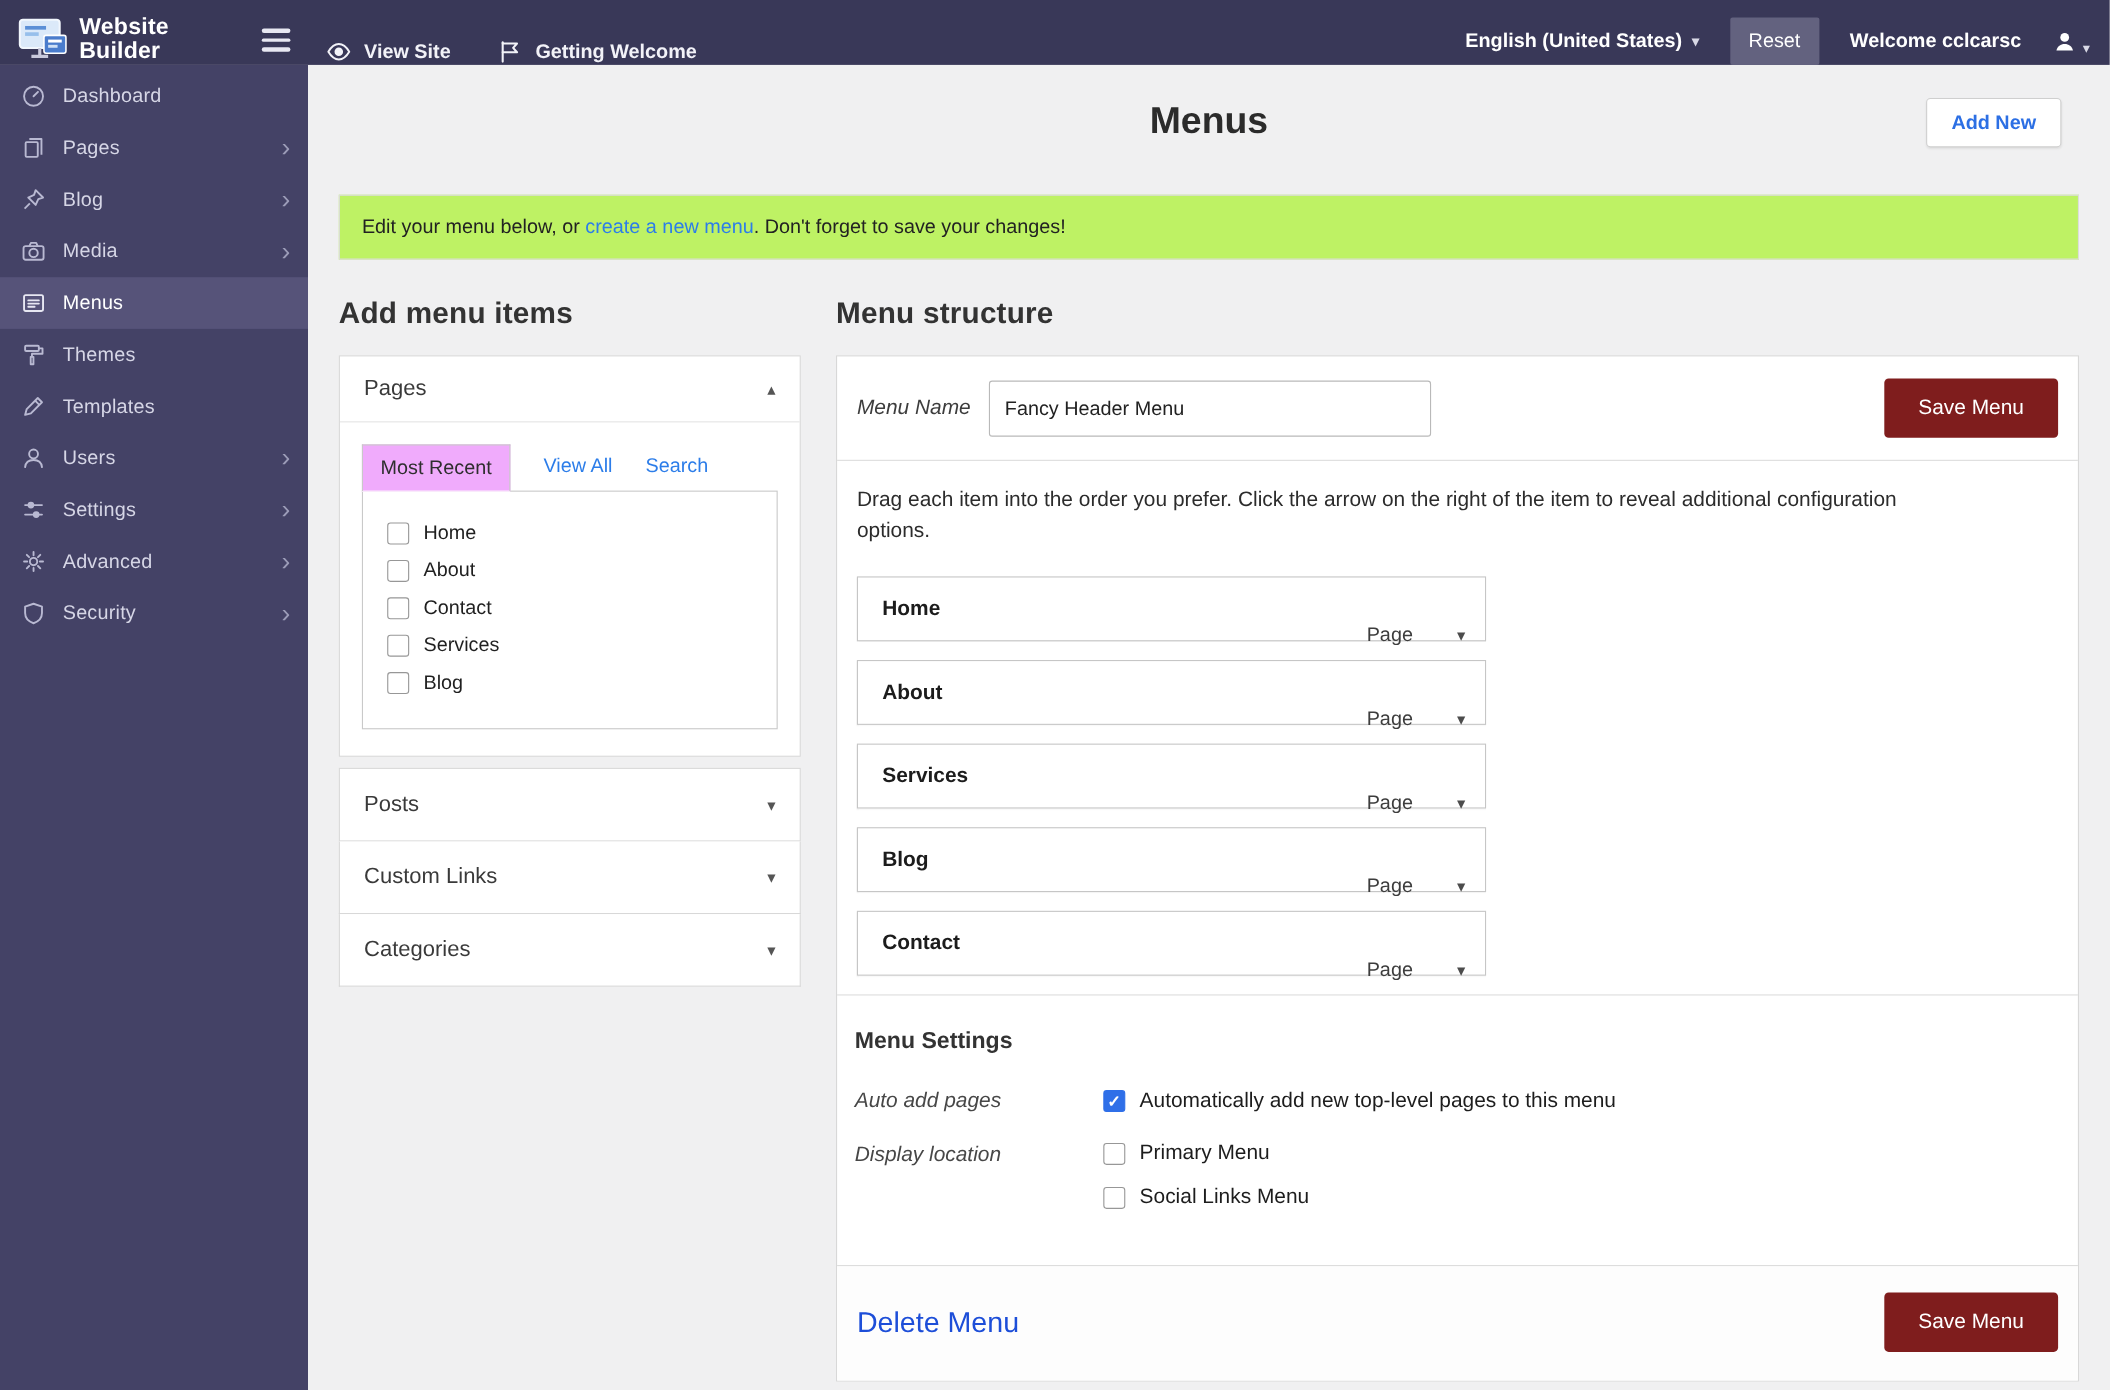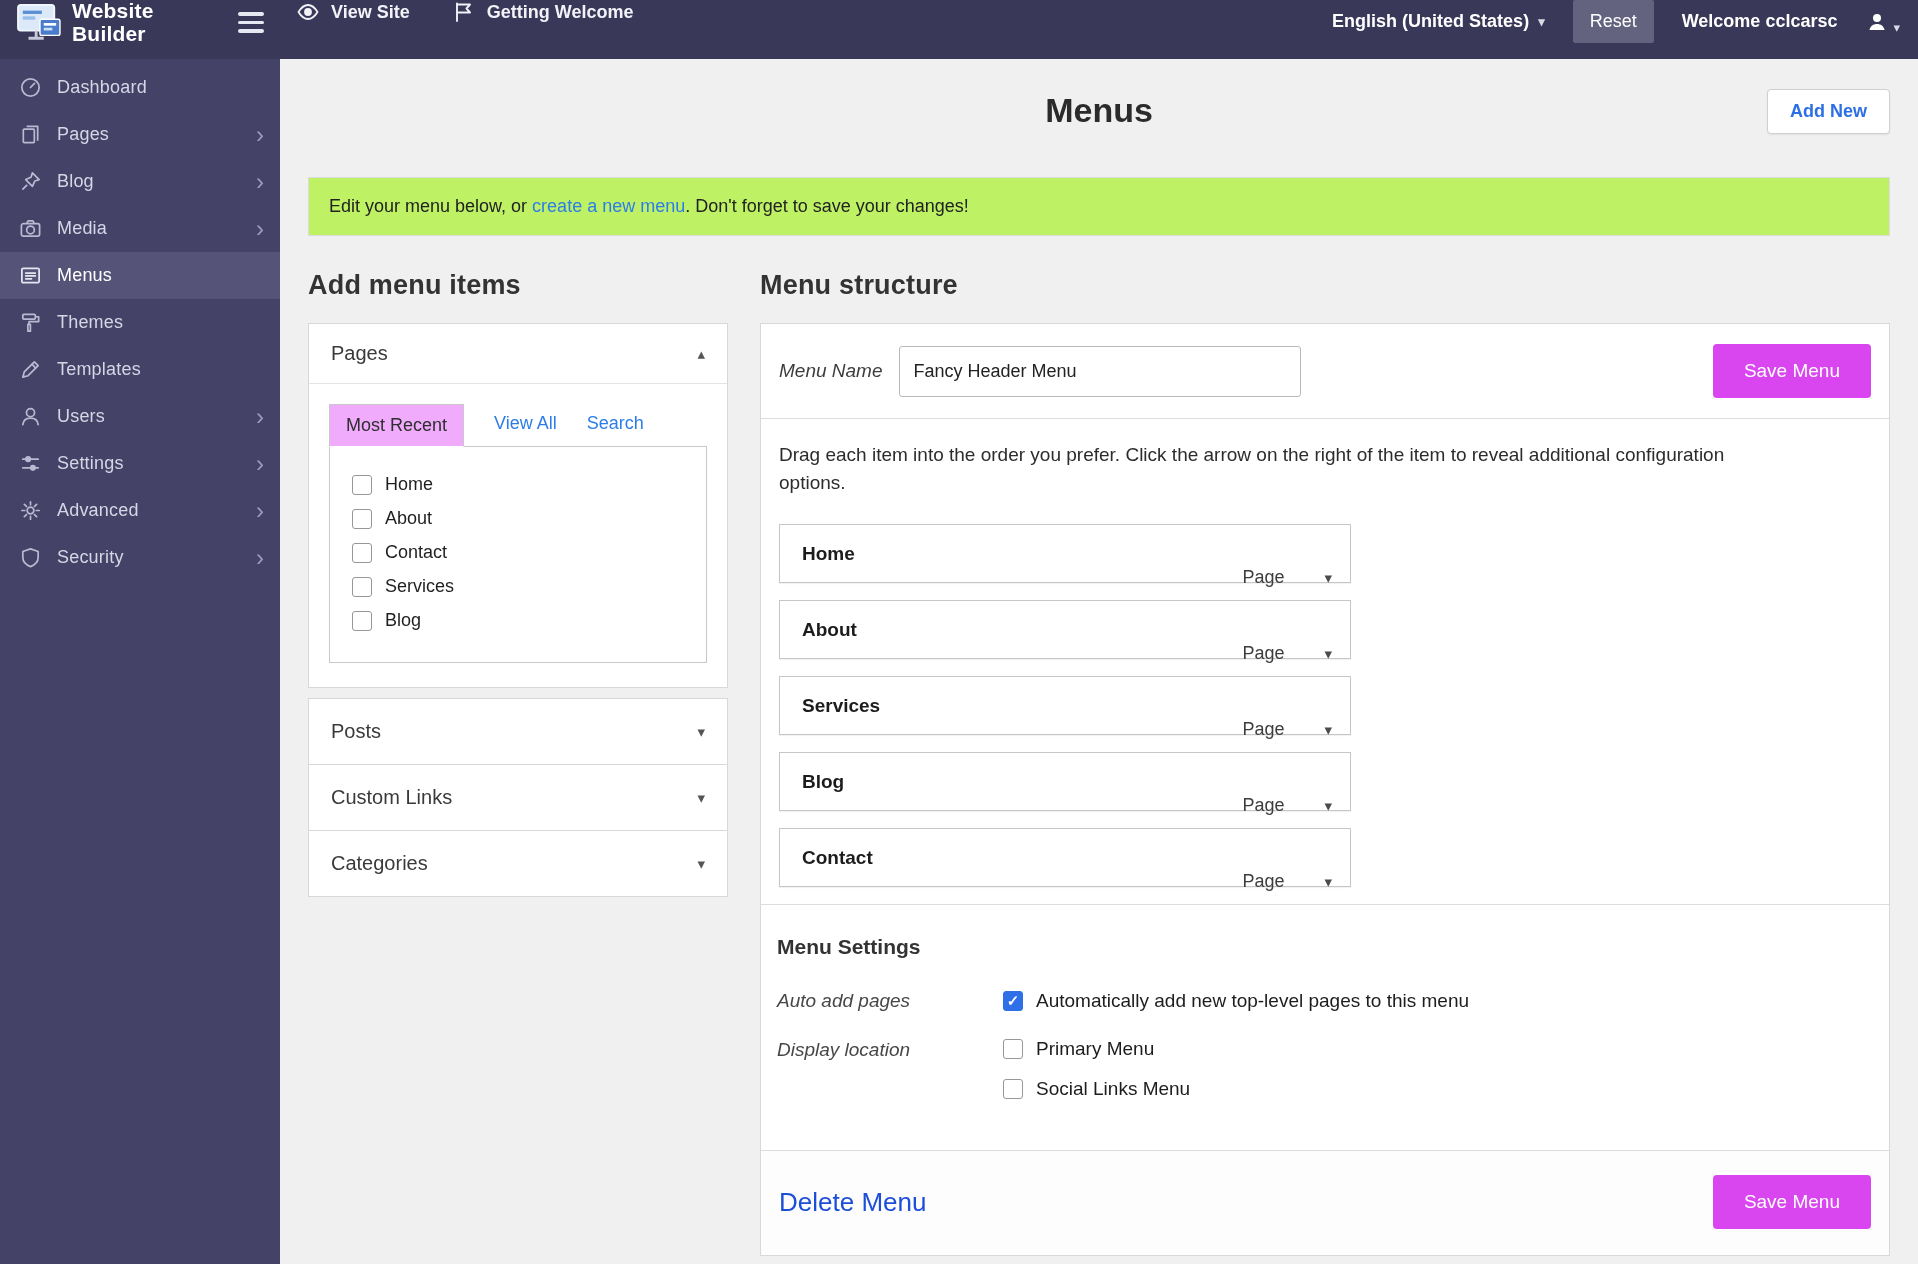--- a/index.html
+++ b/index.html
@@ -2,21 +2,21 @@
 <html><head>
 <meta charset="utf-8">
 <style>
   * { margin:0; padding:0; box-sizing:border-box; }
   html,body { width:1918px; height:1264px; overflow:hidden; }
   body { font-family:"Liberation Sans", sans-serif; background:#f0f0f1; color:#222; }
 
   .app { display:grid; grid-template-columns:280px 1fr; grid-template-rows:59px 1fr; width:1918px; height:1264px; }
 
   
-  .topbar { grid-column:1 / 3; background:#393858; display:flex; align-items:flex-start; color:#fff; }
+  .topbar { grid-column:1 / 3; background:#393858; display:flex; align-items:flex-end; color:#fff; }
   .brand { width:280px; flex:none; display:flex; align-items:center; padding:0 14px 0 16px; }
   .logo-icon { width:46px; height:40px; margin-right:10px; flex:none; }
   .brand-text { font-size:21px; font-weight:700; line-height:1.08; letter-spacing:.2px; }
   .hamburger { margin-left:auto; width:30px; cursor:pointer; padding:4px 2px; }
   .hamburger span { display:block; height:3.5px; background:#e8e8f2; border-radius:2px; margin:5px 0; }
 
   .topnav { display:flex; align-items:center; gap:42px; padding-left:16px; }
   .topnav-item { display:flex; align-items:center; gap:11px; font-size:18px; font-weight:700; cursor:pointer; color:#f2f2f8; }
   .topnav-item svg { width:24px; height:24px; }
 
@@ -36,21 +36,21 @@
   .s-icon { width:23px; height:23px; margin-right:15px; flex:none; color:#b9b9d2; }
   .side-item.active .s-icon { color:#e7e7f2; }
   .s-icon svg { width:23px; height:23px; display:block; }
   .s-label { font-size:18px; font-weight:400; letter-spacing:.2px; }
   .chev { margin-left:auto; font-size:24px; color:#9c9cb8; line-height:1; }
 
   
   .main { overflow:hidden; padding:0 28px; position:relative; }
   .page-head { position:relative; padding-top:32px; height:96px; }
   .page-title { text-align:center; font-size:34px; font-weight:700; color:#2b2b2b; }
-  .add-new-btn { position:absolute; right:0; top:30px; background:#fff; color:#2c6fe4; font-weight:700;
+  .add-new-btn { position:absolute; right:16px; top:30px; background:#fff; color:#2c6fe4; font-weight:700;
                  font-size:18px; border:1px solid #cfcfcf; border-radius:4px; padding:11px 22px; cursor:pointer;
                  box-shadow:0 1px 2px rgba(0,0,0,.07); font-family:inherit; }
 
   .notice { background:#bef264; border:1px solid #dcdcdc; padding:18px 20px; font-size:18px; color:#222; margin-top:22px; }
   .notice a { color:#2c7de9; text-decoration:none; cursor:pointer; }
 
   .columns { display:flex; gap:32px; align-items:flex-start; }
   .col-left { width:420px; flex:none; }
   .col-right { flex:1; }
   .section-heading { font-size:27px; font-weight:600; color:#333; margin:34px 0 22px; letter-spacing:.2px; }
@@ -82,21 +82,21 @@
   .stack { margin-top:10px; }
   .stack .panel + .panel { border-top:0; }
   .stack .panel-head { padding:21px 22px; }
 
   
   .structure-head { display:flex; align-items:center; padding:20px 18px; border-bottom:1px solid #ddd; }
   .menu-name-label { font-style:italic; font-size:19px; color:#3d3d3d; margin-right:16px; }
   .menu-name-input { width:402px; height:51px; border:1px solid #b9b9b9; border-radius:3px; padding:0 14px;
                      font-size:18px; color:#222; font-family:inherit; }
   .flex-spacer { flex:1; }
-  .btn-primary { background:#d946ef; color:#fff; border:none; border-radius:4px; font-size:19px;
+  .btn-primary { background:#7f1d1d; color:#fff; border:none; border-radius:4px; font-size:19px;
                  padding:16px 31px; cursor:pointer; font-family:inherit; }
 
   .structure-body { padding:20px 18px 8px; }
   .instructions { font-size:19px; color:#2c2c2c; line-height:1.45; max-width:970px; margin:2px 0 28px; }
 
   .menu-item { width:572px; height:59px; border:1px solid #c6c6c6; background:#fff; display:flex; align-items:center;
                justify-content:space-between; padding:0 18px 0 22px; margin-bottom:17px; cursor:grab;
                box-shadow:0 1px 1px rgba(0,0,0,.05); }
   .mi-label { font-size:19px; font-weight:700; color:#1c1c1c; }
   .mi-right { display:flex; align-items:center; gap:40px;margin-top:48px; }

